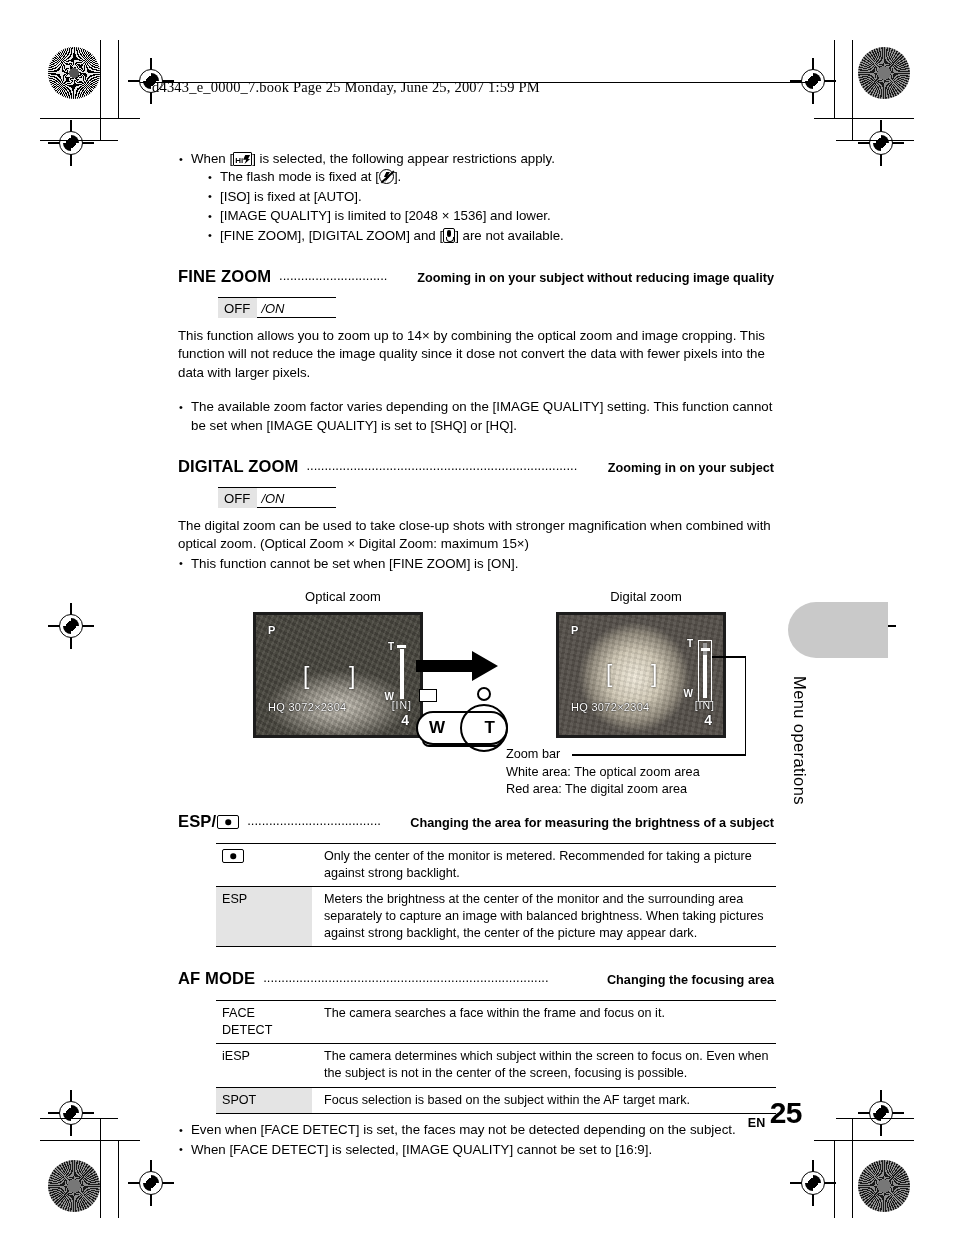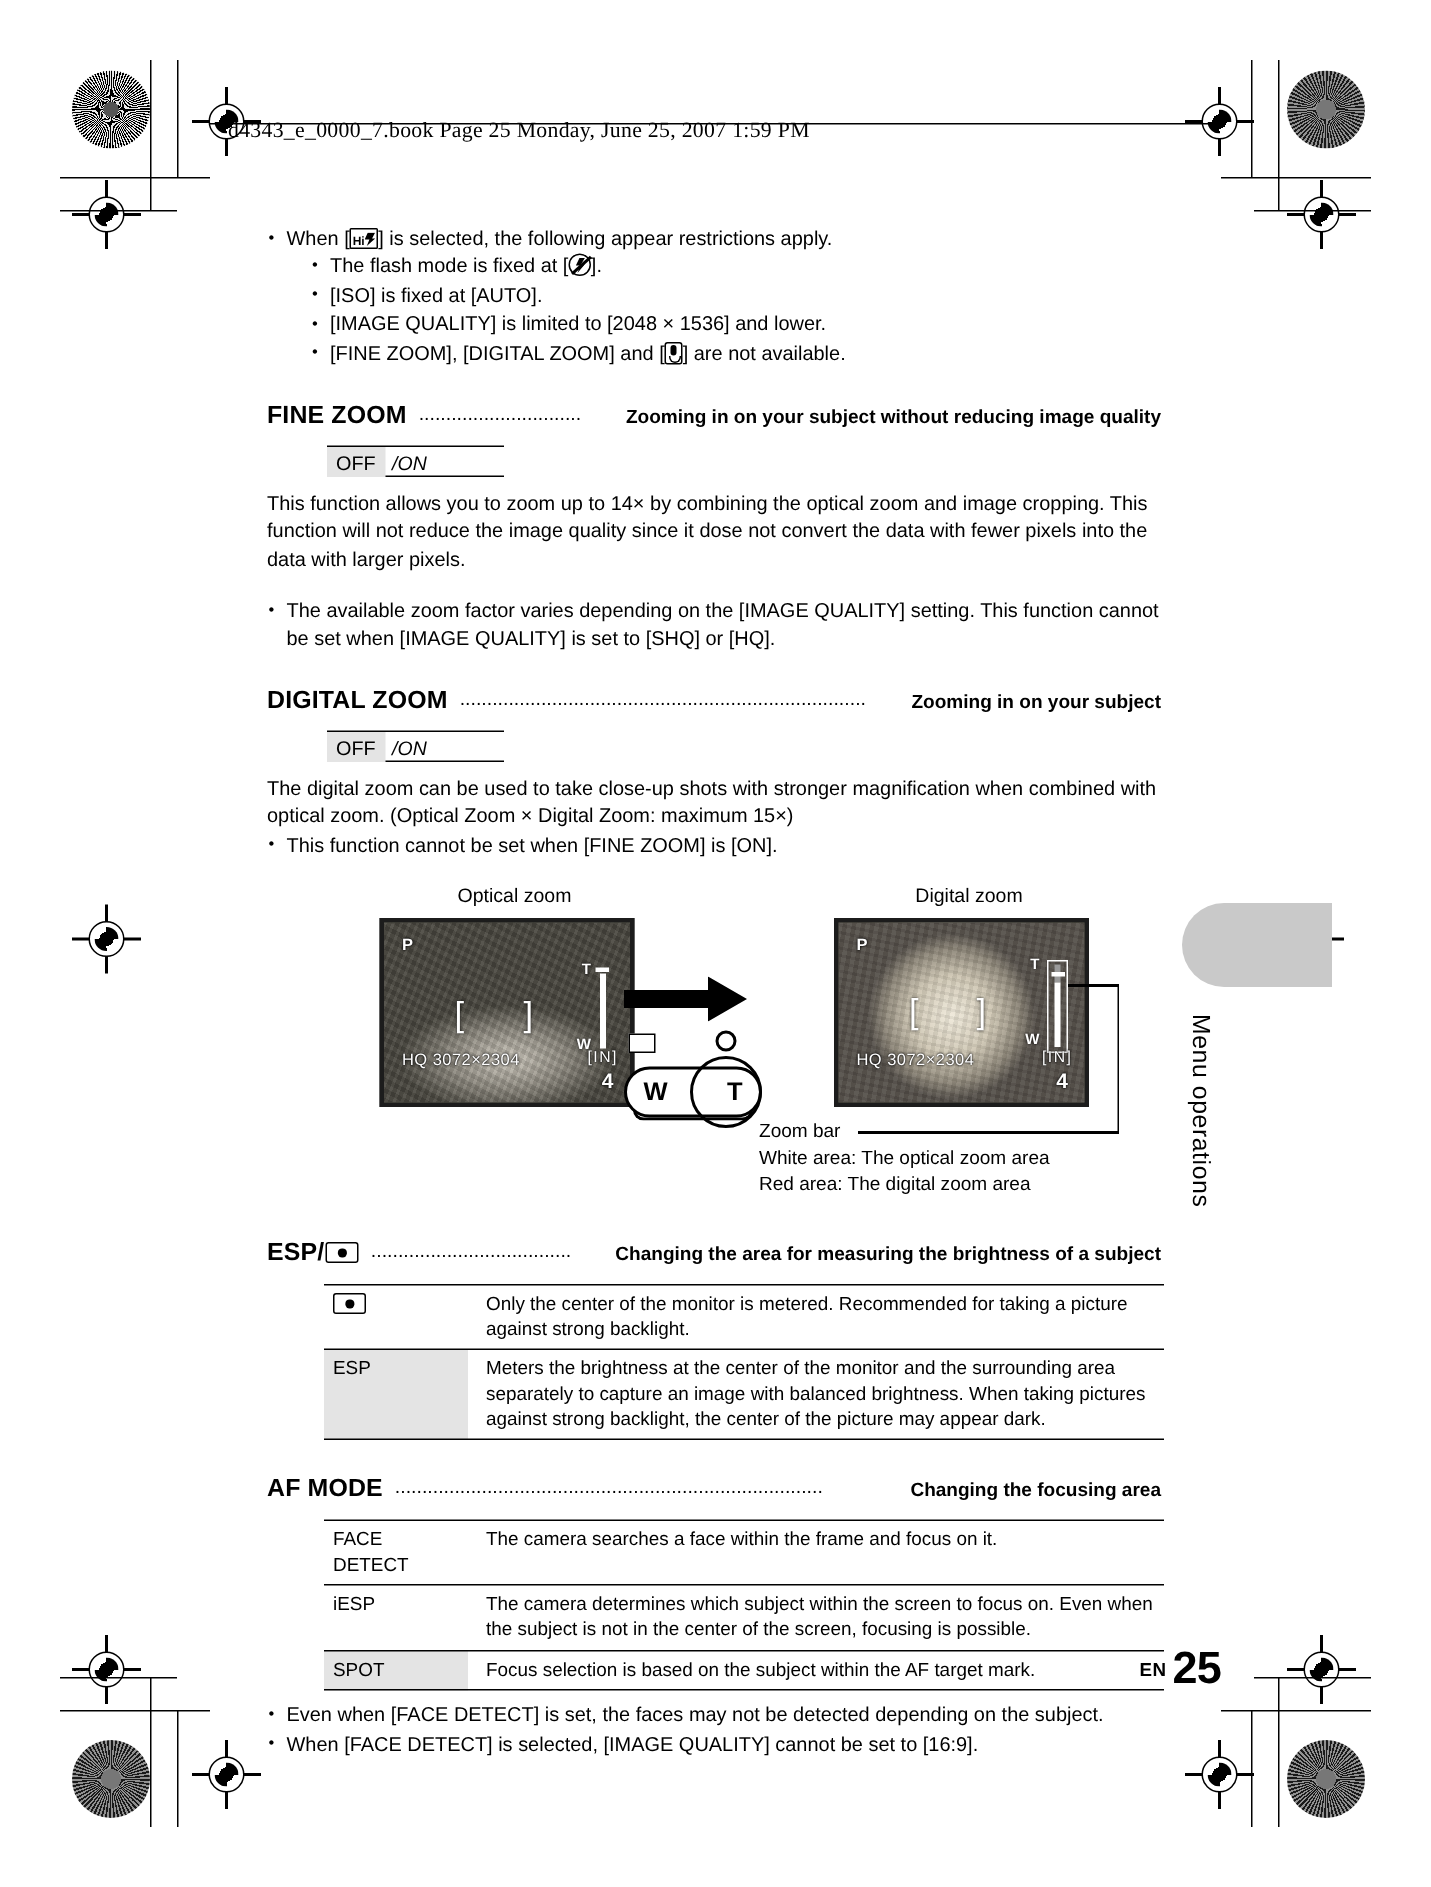--- a/index.html
+++ b/index.html
@@ -260,21 +260,21 @@
     background: #c9c9c9; border-radius: 28px 0 0 28px;
   }
   .side-label {
     position: absolute; left: 790px; top: 676px;
     font-size: 16.5px; letter-spacing: .4px;
     writing-mode: vertical-rl; text-orientation: mixed;
     white-space: nowrap;
   }
 
   
-  .pagenum { position: absolute; right: 140px; bottom: 128px; display: flex; align-items: center; margin-top: 20px; }
+  .pagenum { position: absolute; right: 152px; bottom: 128px; display: flex; align-items: flex-end; margin-top: 20px; }
   .pagenum .en { font-size: 12.5px; font-weight: bold; margin-right: 4px; letter-spacing: .3px; }
   .pagenum .no { font-size: 30px; font-weight: bold; letter-spacing: -.5px; }
 </style>
 </head>
 <body>
 
 <div class="rosette" style="left:48px; top:47px;"></div>
 <div class="rosette solid" style="left:858px; top:47px;"></div>
 <div class="rosette solid" style="left:48px; top:1160px;"></div>
 <div class="rosette solid" style="left:858px; top:1160px;"></div>
@@ -468,21 +468,21 @@
     <div class="callout-line" style="left:567px; top:67px; width:1.3px; height:99px;"></div>
     <div class="callout-line" style="left:394px; top:165px; width:174px; height:1.3px;"></div>
 
     <div class="zb-caption" style="left:328px; top:157px;">
       <div>Zoom bar</div>
       <div>White area: The optical zoom area</div>
       <div>Red area: The digital zoom area</div>
     </div>
   </div>
 
-  <div class="sec-head" style="margin-top:18px;">
+  <div class="sec-head" style="margin-top:5px;">
     <span class="sec-title" style="display:flex; align-items:center;">
       <span>ESP/</span>
         <span class="ic ic-spot" style="margin-left:1px;"></span>
     </span>
     <span class="sec-dots">.....................................</span>
     <span class="sec-desc">Changing the area for measuring the brightness of a subject</span>
   </div>
   <table class="spec">
     <tbody>
         <tr>

